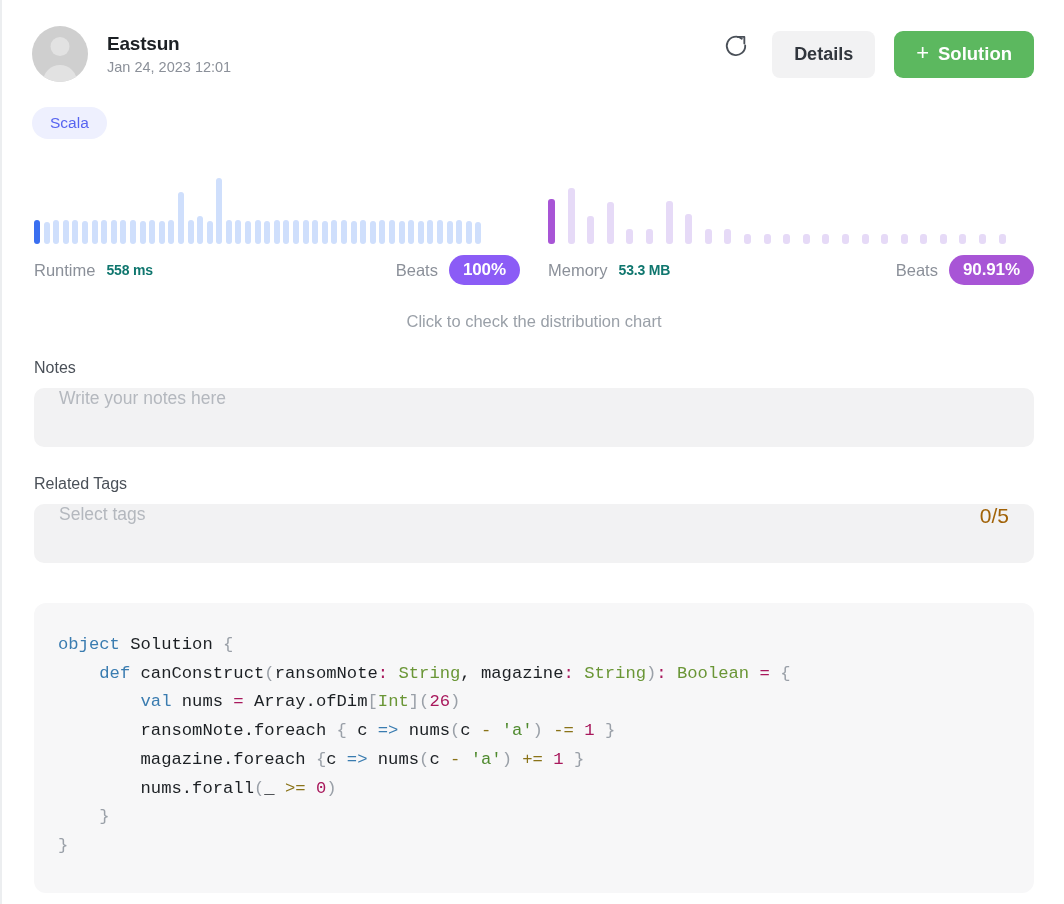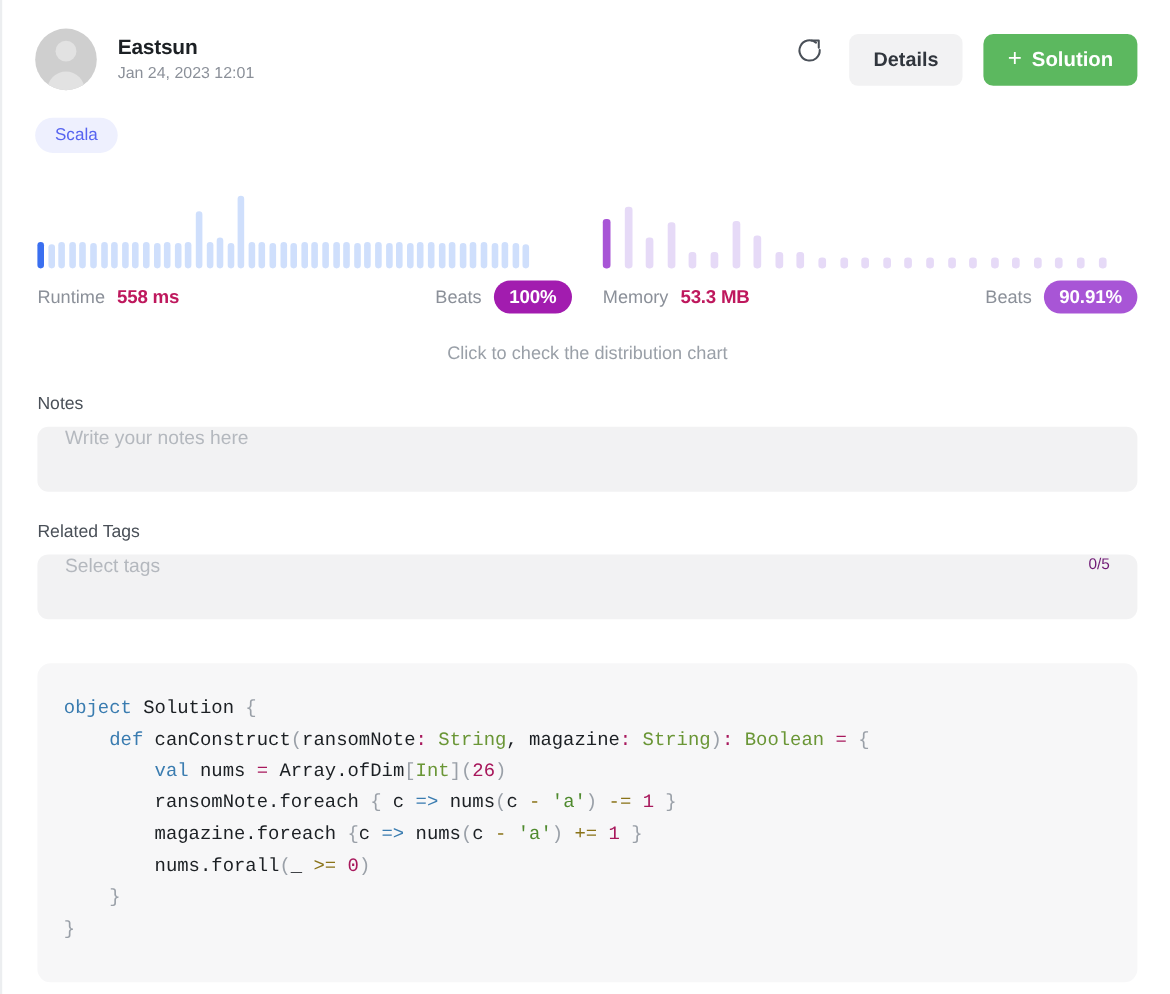--- a/index.html
+++ b/index.html
@@ -155,42 +155,42 @@
   .stat-label-row {
     display: flex;
     align-items: center;
     margin-top: 11px;
   }
   .stat-name {
     font-size: 16.5px;
     color: #8b9099;
   }
   .stat-value {
-    font-size: 17px;
+    font-size: 14px;
     font-weight: 700;
-    color: #be185d;
+    color: #0f766e;
     margin-left: 11px;
     letter-spacing: -0.2px;
   }
   .beats-group {
     margin-left: auto;
     display: flex;
     align-items: center;
     gap: 11px;
   }
   .beats-label { font-size: 16.5px; color: #8b9099; }
   .beats-badge {
     border-radius: 16px;
     color: #fff;
     font-size: 17px;
     font-weight: 700;
     padding: 5px 14px;
     letter-spacing: -0.1px;
   }
-  .beats-badge.blue { background: #a21caf; }
+  .beats-badge.blue { background: #8b5cf6; }
   .beats-badge.purple { background: #a855d6; }
 
   .hint {
     text-align: center;
     font-size: 16.5px;
     color: #9aa0a8;
     margin-top: 27px;
   }
 
   
@@ -207,22 +207,22 @@
     display: flex;
     padding: 0 25px;
     cursor: text;
   }
   .input-placeholder {
     font-size: 17.5px;
     color: #b4b8be;
   }
   .counter {
     margin-left: auto;
-    font-size: 14px;
-    color: #701a75;
+    font-size: 21px;
+    color: #a16207;
   }
 
   
   .code-wrap {
     margin: 40px 32px 0 32px;
     background: #f7f7f8;
     border-radius: 12px;
     padding: 28px 30px 30px 24px;
     min-height: 290px;
   }

